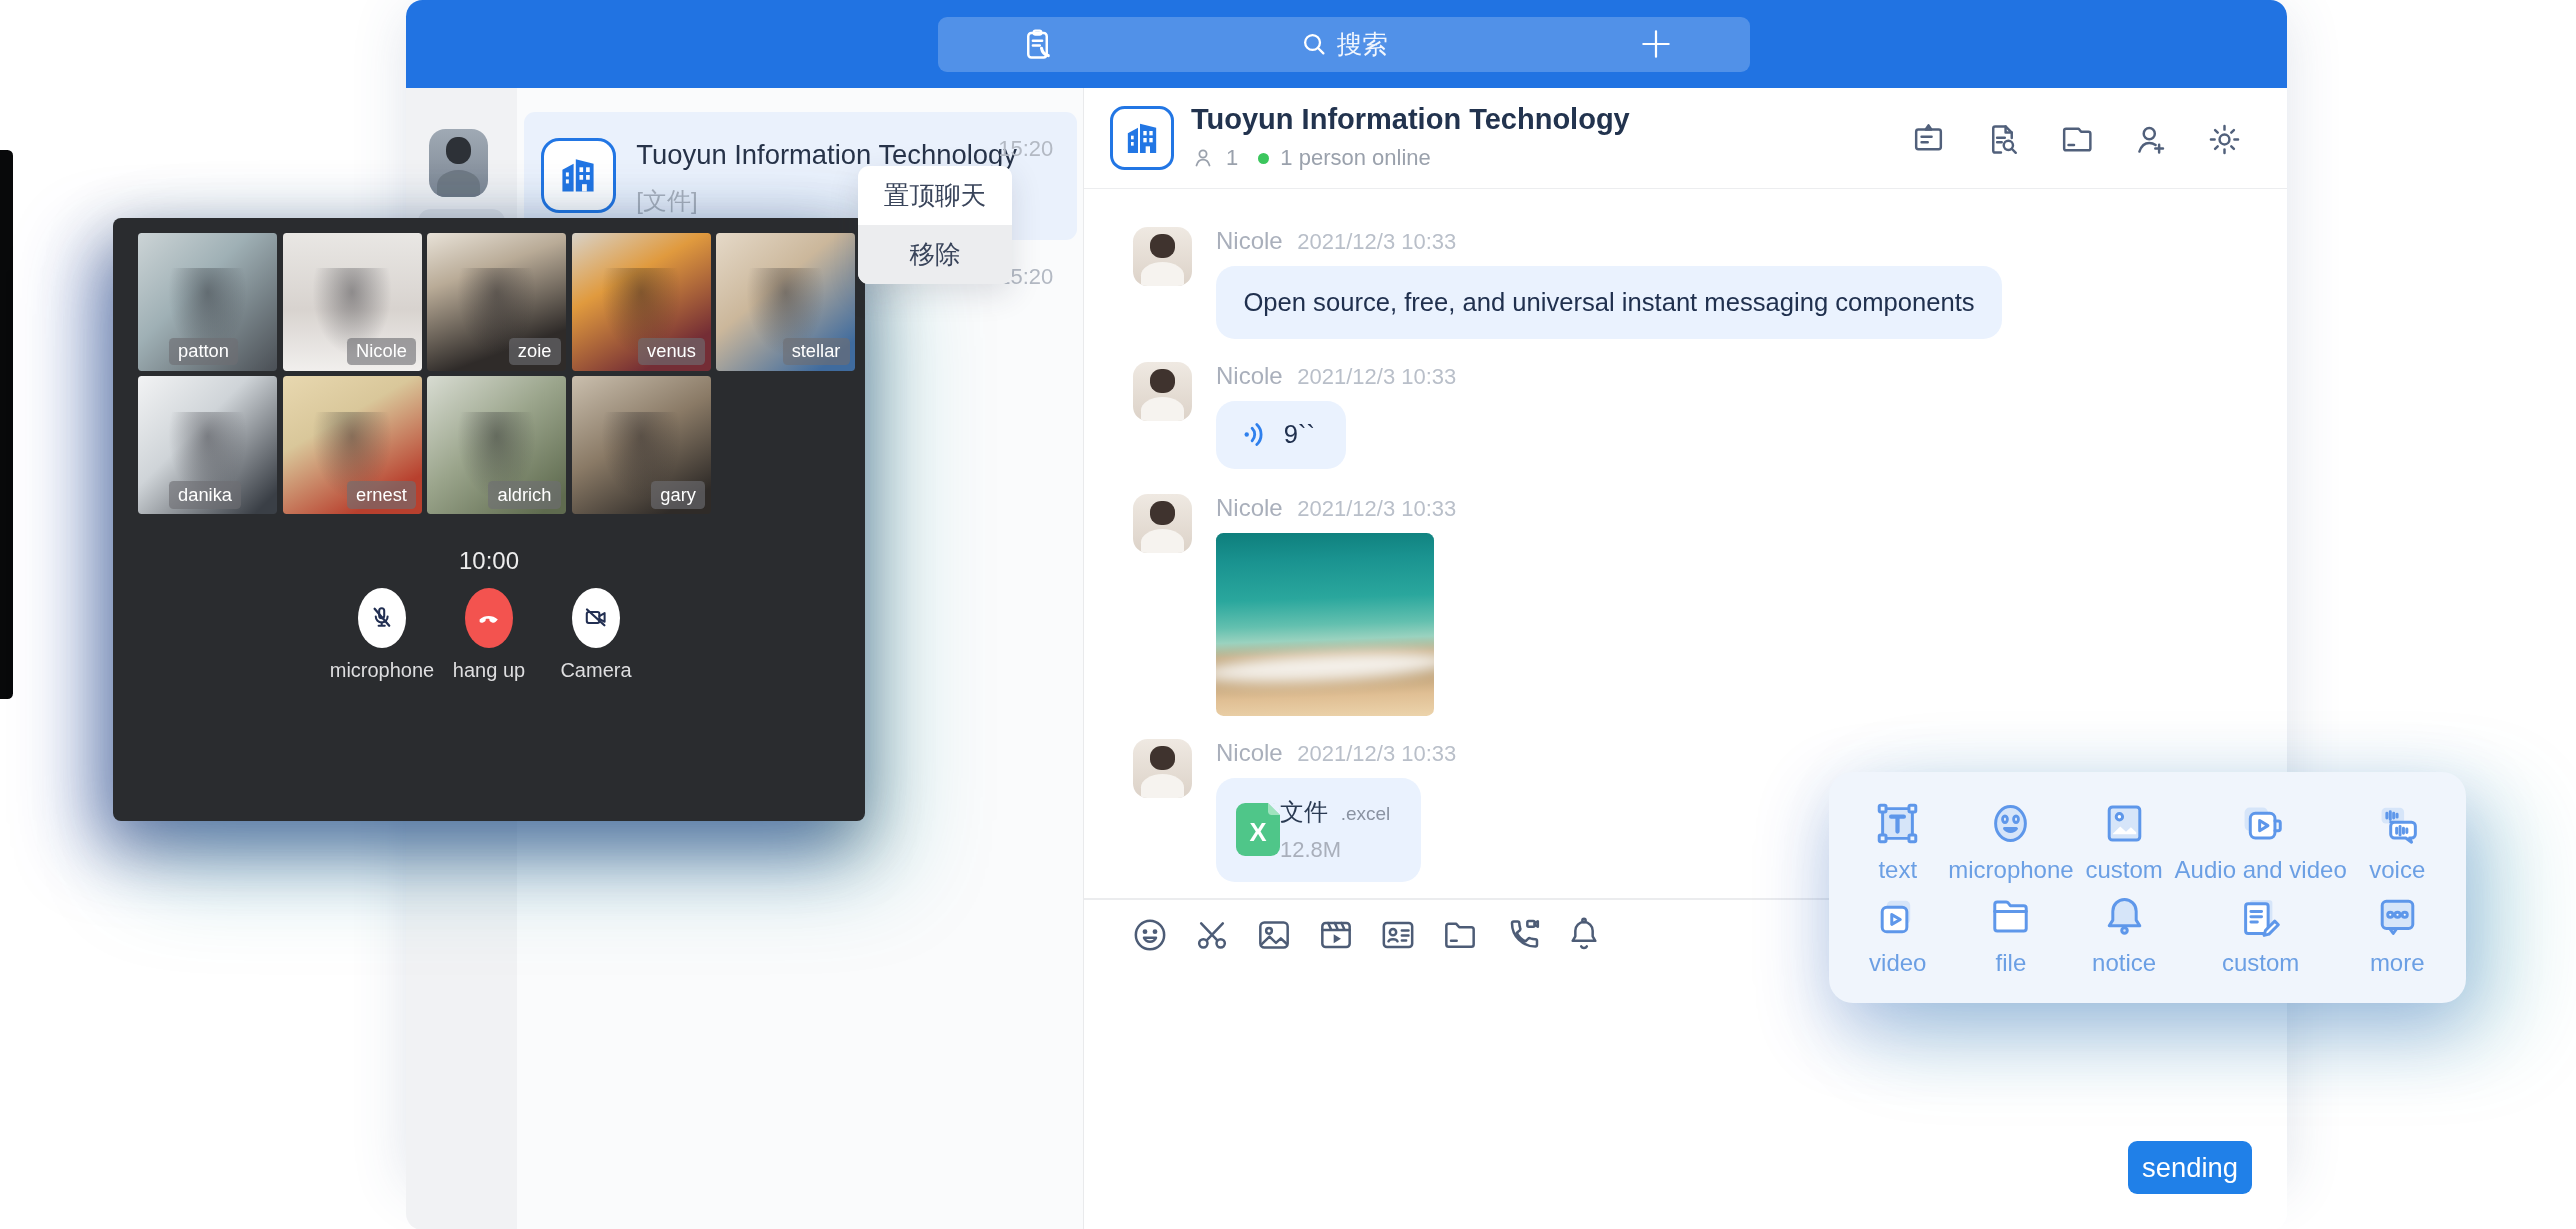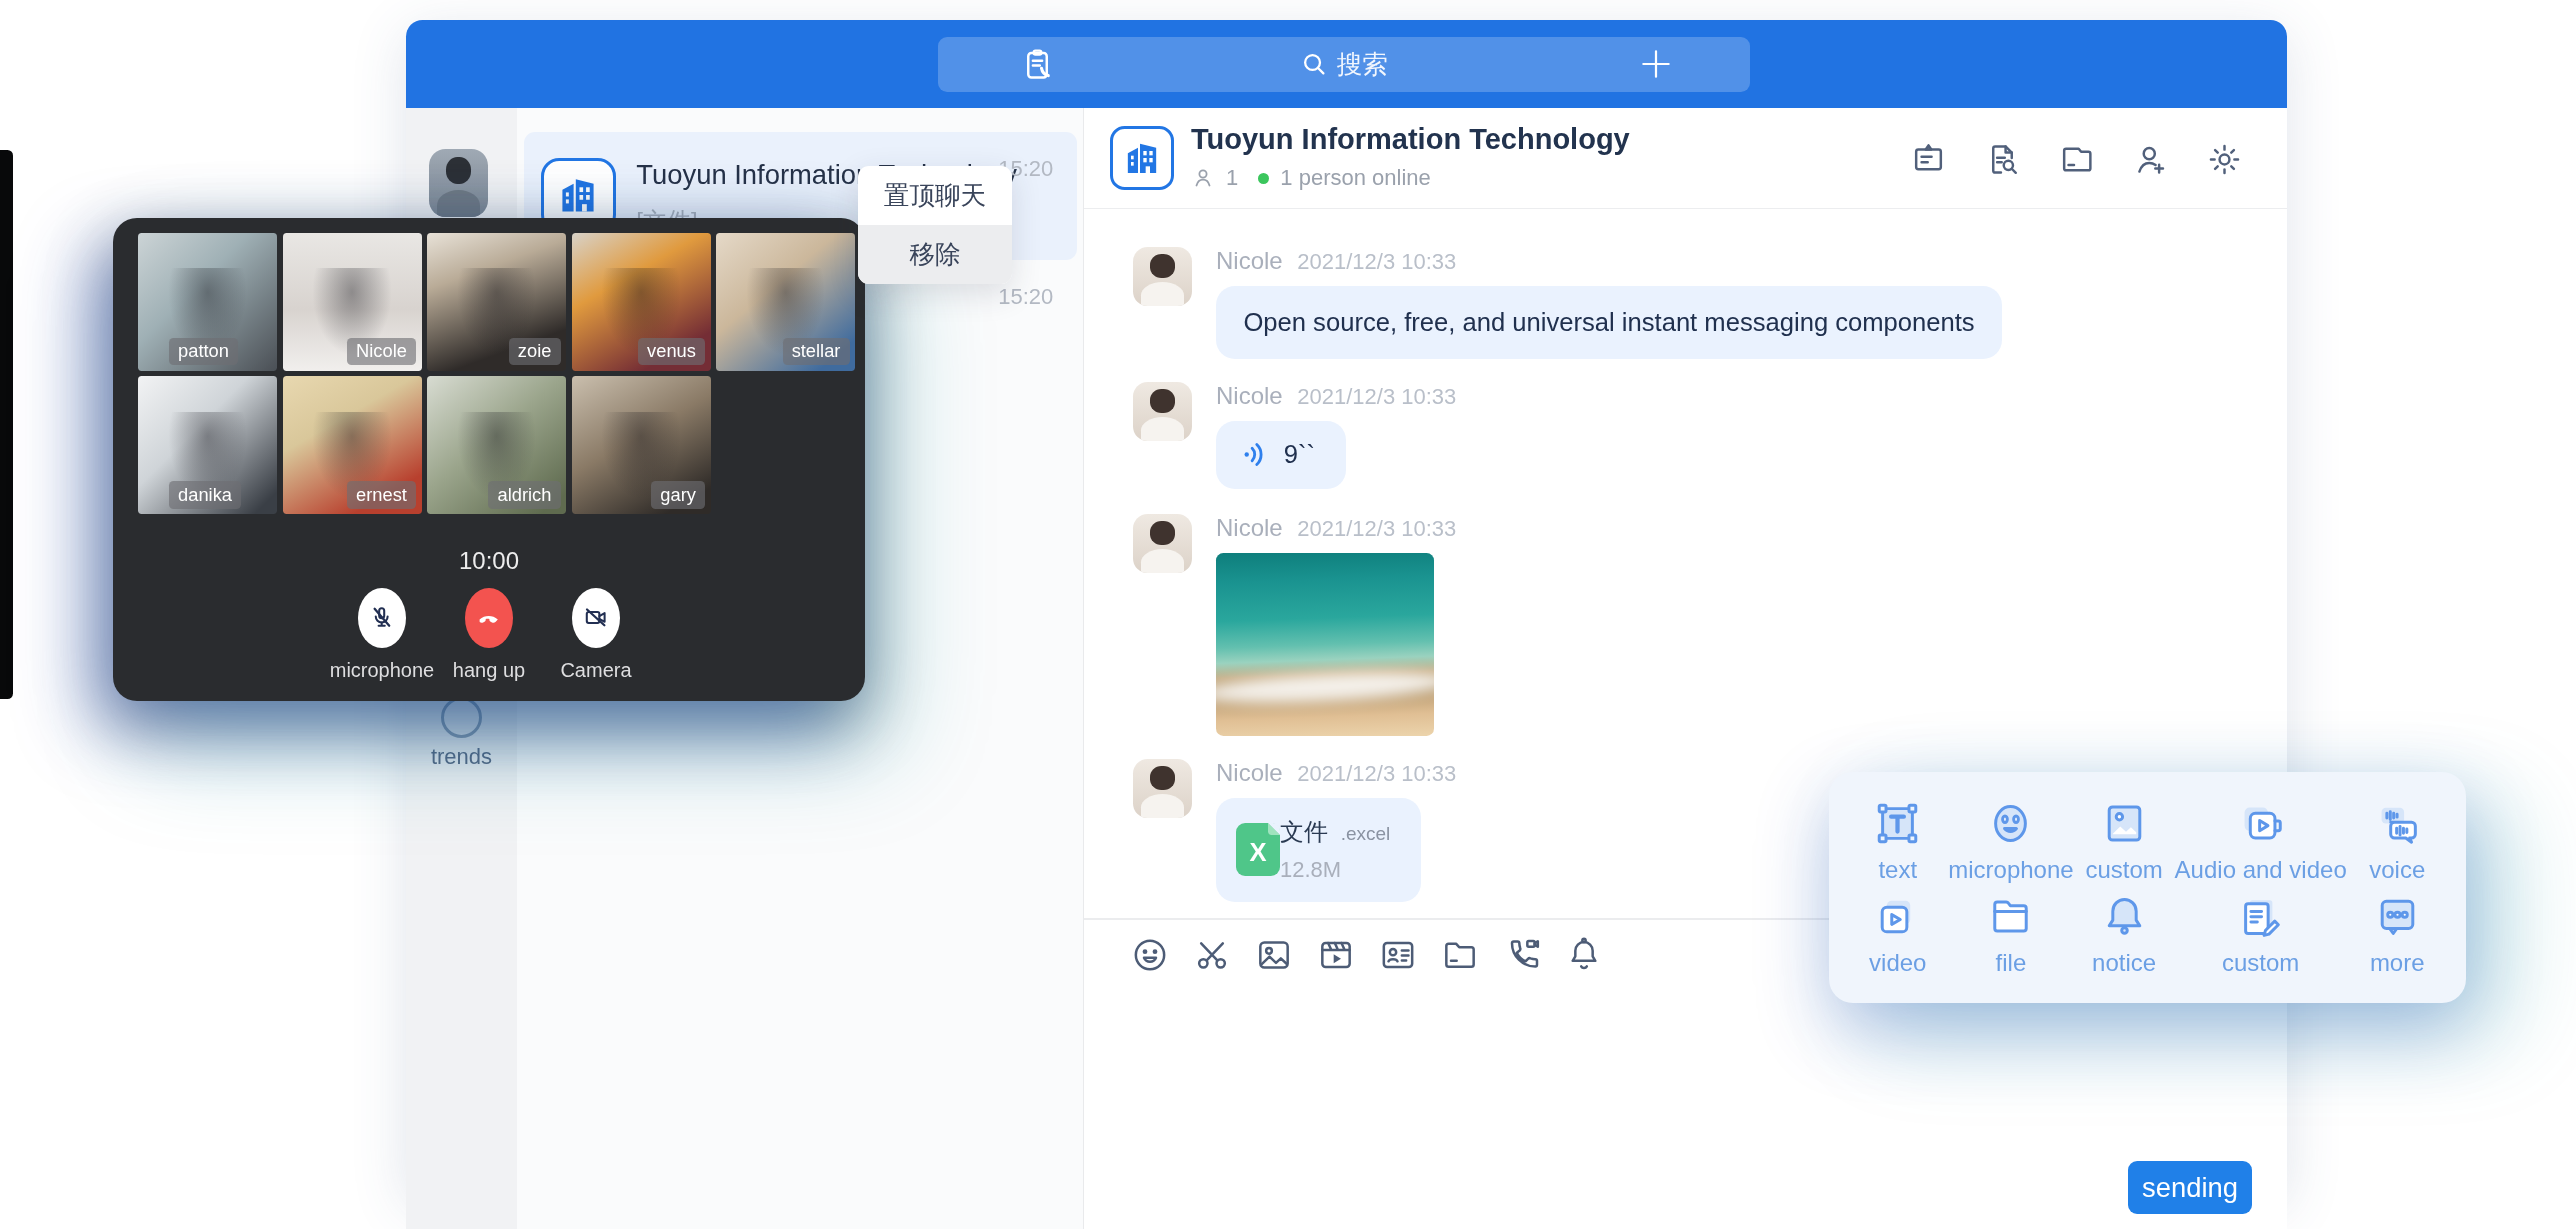--- a/index.html
+++ b/index.html
@@ -3,21 +3,21 @@
 <meta charset="utf-8">
 <style>
   html,body{margin:0;padding:0;width:2576px;height:1229px;overflow:hidden;background:#fff;
     font-family:"Liberation Sans","DejaVu Sans",sans-serif;}
   .abs{position:absolute;}
   
   #page{position:relative;width:2576px;height:1229px;background:#fff;}
   #left-strip{left:0;top:150px;width:12.8px;height:549px;background:#08090a;border-radius:0 5.5px 5.5px 0;}
   
   #app{left:406px;top:0;width:1881px;height:1176px;background:#fff;border-radius:16.5px;
-    box-shadow:0 12.8px 55px rgba(60,85,130,.16);margin-top:20px;}
+    box-shadow:0 12.8px 55px rgba(60,85,130,.16);}
   
   #topbar{left:0;top:0;width:100%;height:88px;background:#2173E2;border-radius:16.5px 16.5px 0 0;}
   #search-pill{left:532px;top:16.5px;width:812px;height:55px;background:rgba(255,255,255,.22);
     border-radius:9.1px;display:flex;align-items:center;}
   #search-pill .pin-left{position:absolute;left:81px;top:9.1px;}
   #search-center{position:absolute;left:0;right:0;top:0;bottom:0;display:flex;align-items:center;
     justify-content:center;gap:9.1px;color:rgba(255,255,255,.92);font-size:25.6px;}
   #search-pill .pin-right{position:absolute;right:75px;top:8.2px;}
   
   #side{left:0;top:88px;width:111px;height:1142px;background:#F1F2F4;border-radius:0 0 0 16.5px;}
@@ -80,21 +80,21 @@
   
   .avatar{position:relative;overflow:hidden;}
   .avatar::before{content:"";position:absolute;width:42%;height:40%;left:29%;top:12%;border-radius:46%;
     background:var(--hair,#333);}
   .avatar::after{content:"";position:absolute;width:74%;height:46%;left:13%;top:60%;
     border-radius:50% 50% 0 0;background:var(--shirt,#666);}
   .avatar-man{background:linear-gradient(180deg,#9fa9b4,#7e8894);--hair:#2d3137;--shirt:#707a85;}
   .avatar-nicole{background:linear-gradient(180deg,#efe9e2,#dcd2c8);--hair:#3f332e;--shirt:#f6f3ef;}
   .avatar-f2{background:linear-gradient(180deg,#e8e2da,#cfc4b8);--hair:#4a3a30;--shirt:#e8e4de;}
   
-  #callwin{left:113px;top:218px;width:752px;height:483px;background:#2A2C2F;border-radius:24px;z-index:50;
+  #callwin{left:113px;top:218px;width:752px;height:603px;background:#2A2C2F;border-radius:8px;z-index:50;
     box-shadow:-25.6px 27.4px 73px rgba(25,60,180,.38),25.6px 48px 101px rgba(15,140,150,.28),0 22px 64px rgba(0,0,0,.38);}
   #tiles{position:absolute;left:25px;top:14.6px;display:grid;grid-template-columns:repeat(5,139px);
     grid-auto-rows:138px;gap:5.5px;}
   .tile{position:relative;border-radius:3.7px;overflow:hidden;}
   .tile::after{content:"";position:absolute;left:22%;top:26%;width:56%;height:62%;
     background:radial-gradient(ellipse at 50% 28%,rgba(15,15,22,.38),rgba(15,15,22,0) 72%);}
   .chip{position:absolute;right:5.5px;bottom:5.5px;background:rgba(110,110,115,.62);color:#fff;
     font-size:18.3px;padding:2.7px 9.1px;border-radius:4.6px;z-index:2;}
   .chip-left .chip{right:auto;left:31px;}
   .t0{background:linear-gradient(135deg,#ccd4d6 0%,#9fb0b5 40%,#4a4f55 100%);}

